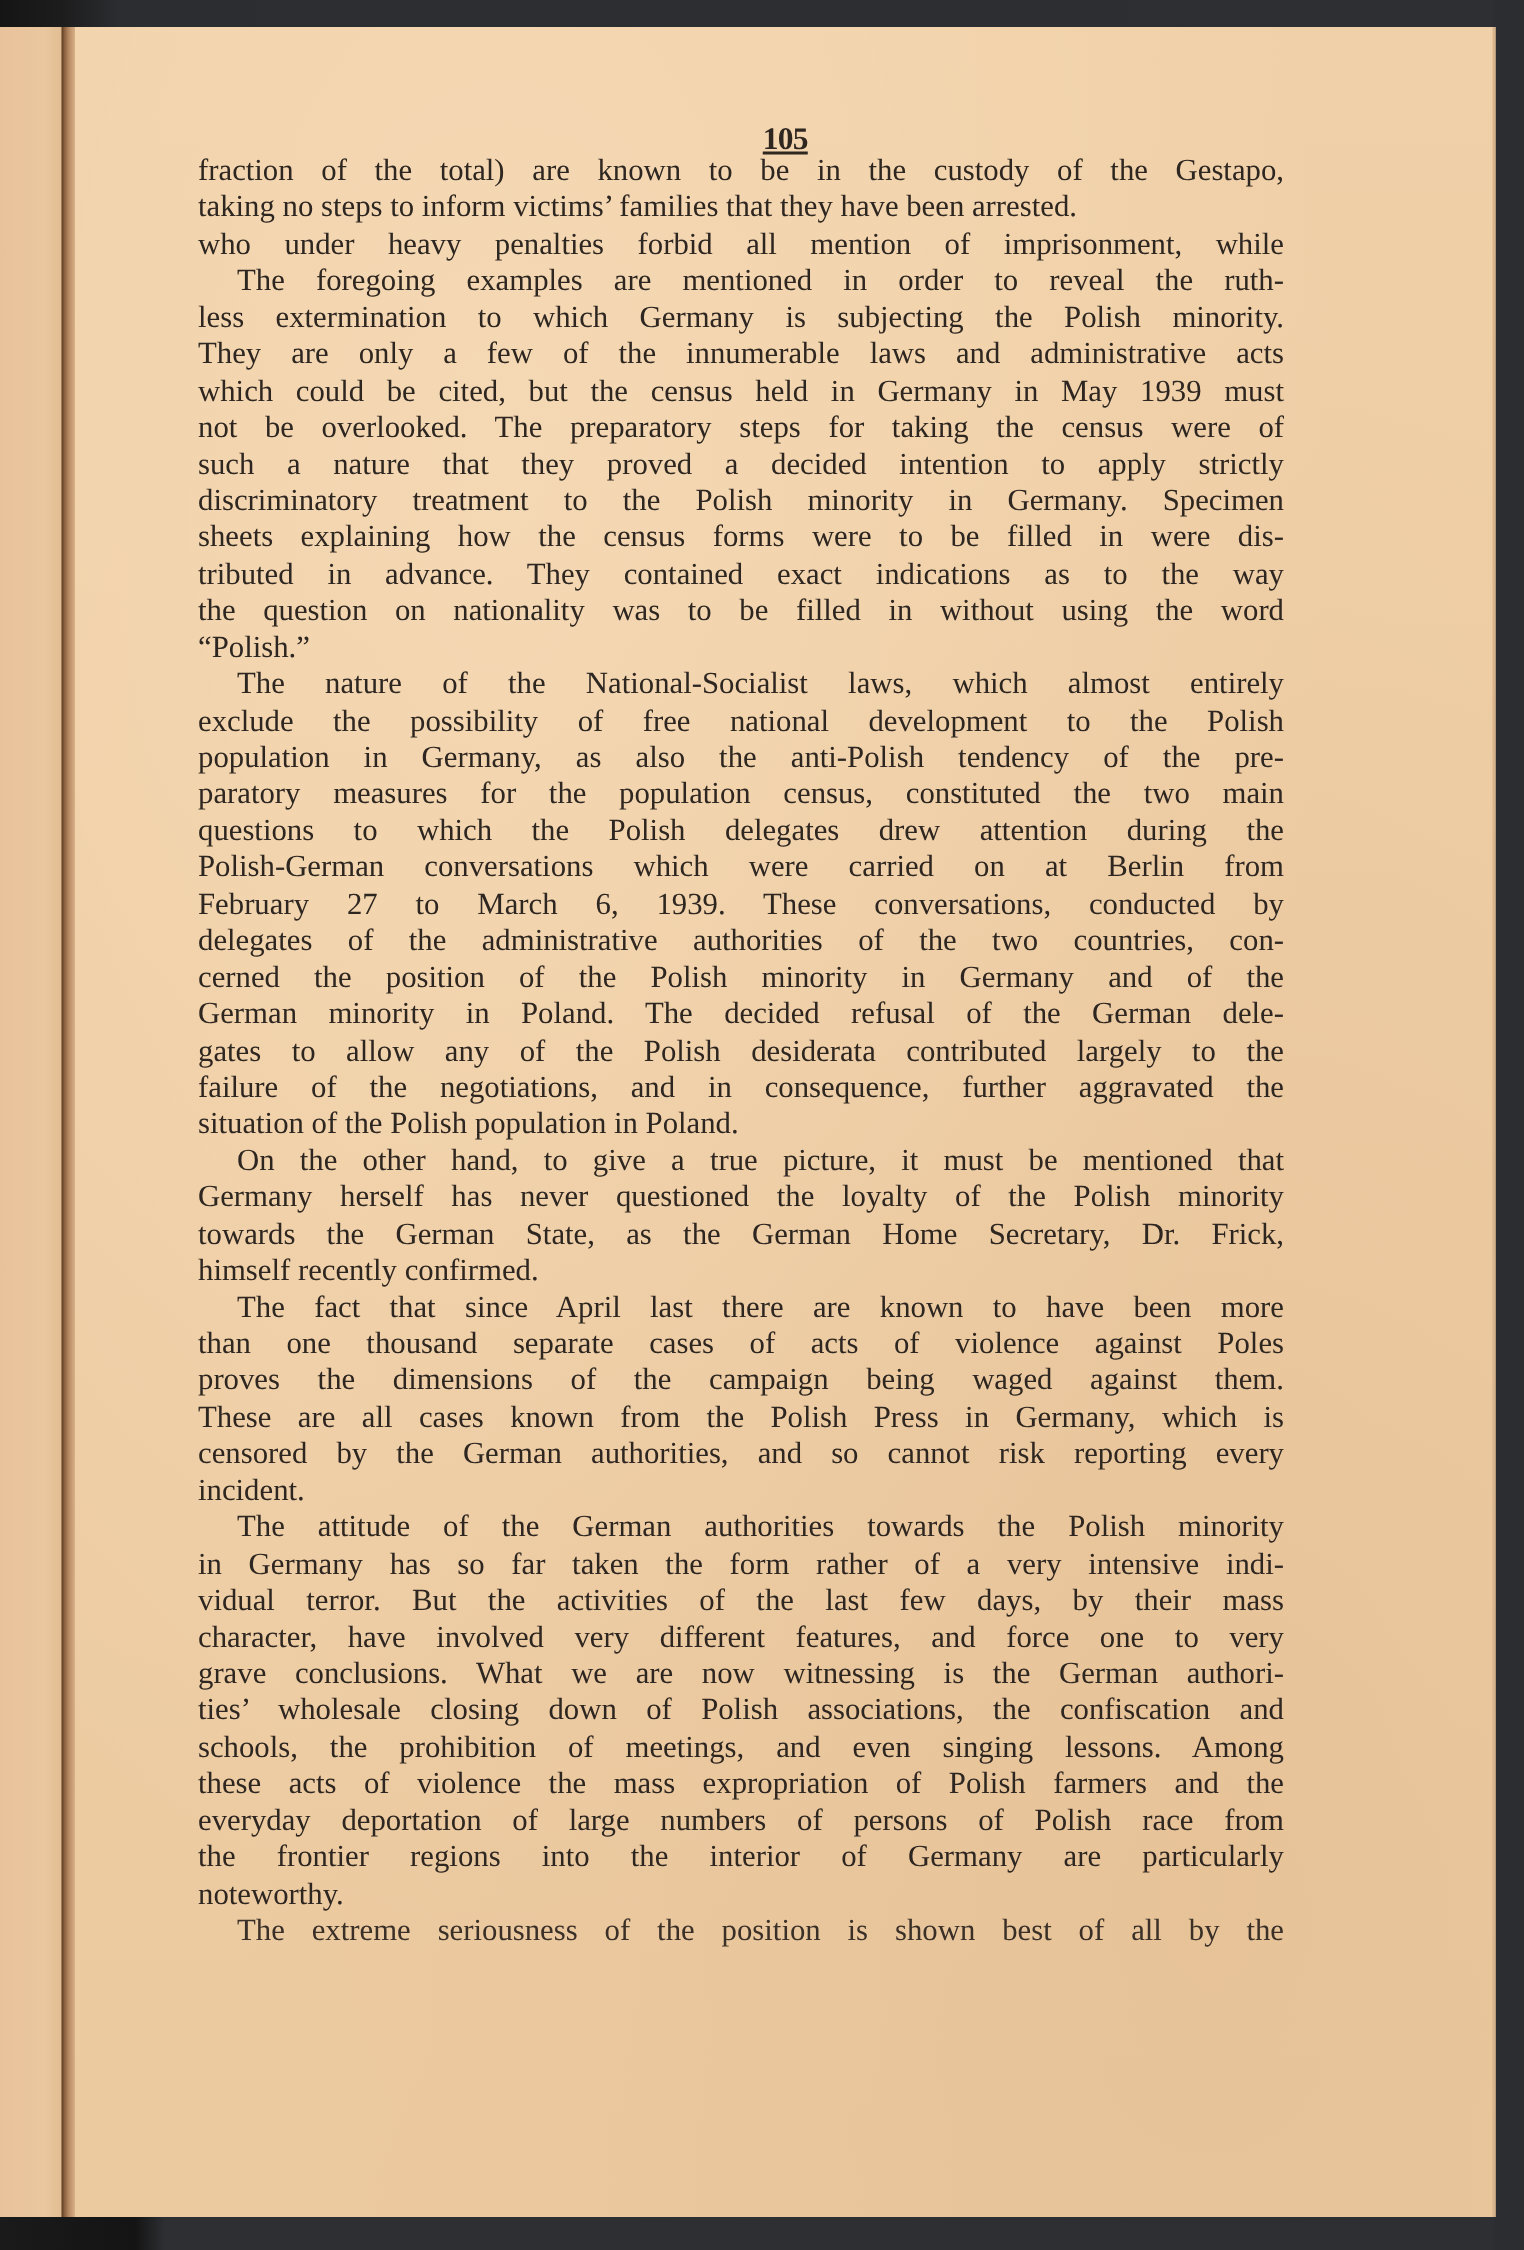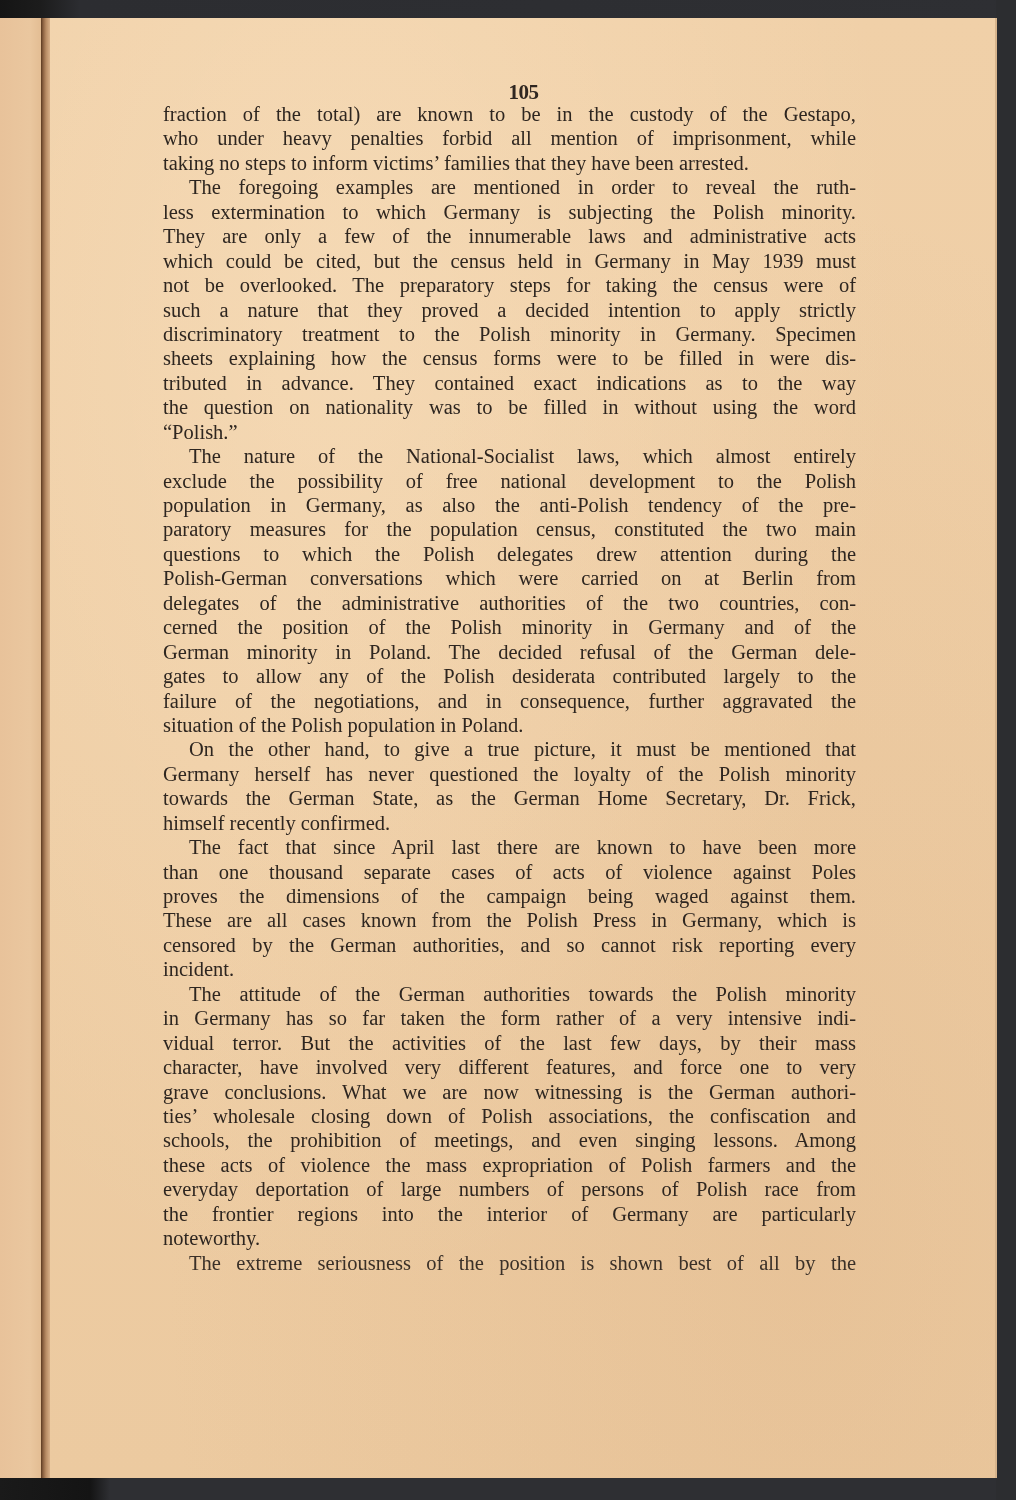--- a/index.html
+++ b/index.html
@@ -50,37 +50,37 @@
   }
   .page-number {
     position: absolute;
     left: 0; right: 0;
     top: 62px;
     text-align: center;
     font-size: 21px;
     font-weight: bold;
     color: #2f2620;
     letter-spacing: -0.5px;
+    text-decoration: underline;
   }
   .text-col {
     position: absolute;
     left: 82px;            
     top: 84px;             
     width: 724px;
     color: #2e2620;
     font-size: 20.5px;
     line-height: 24.45px;
   }
   .line {
     display: block;
     height: 24.45px;
     white-space: nowrap;
     text-align: justify;
     text-align-last: justify;
-    margin-left: 31px;
   }
   .line.last {
     text-align-last: left;
   }
   .line.indent {
     padding-left: 26px;
   }
   .line.faded {
     color: #3a3028;
     font-family: Liberation Serif, serif;
@@ -93,22 +93,22 @@
 <div class="bg-bottom"></div>
 <div class="bg-right"></div>
 <div class="left-strip"></div>
 <div class="spine"></div>
 
 <div class="page">
   <div class="page-number">105</div>
   <div class="text-col" id="text-col">
       <div>
         <span class="line">fraction of the total) are known to be in the custody of the Gestapo,</span>
+        <span class="line last">taking no steps to inform victims’ families that they have been arrested.</span>
         <span class="line">who under heavy penalties forbid all mention of imprisonment, while</span>
-        <span class="line last">taking no steps to inform victims’ families that they have been arrested.</span>
       </div>
       <div>
         <span class="line indent">The foregoing examples are mentioned in order to reveal the ruth-</span>
         <span class="line">less extermination to which Germany is subjecting the Polish minority.</span>
         <span class="line">They are only a few of the innumerable laws and administrative acts</span>
         <span class="line">which could be cited, but the census held in Germany in May 1939 must</span>
         <span class="line">not be overlooked.  The preparatory steps for taking the census were of</span>
         <span class="line">such a nature that they proved a decided intention to apply strictly</span>
         <span class="line">discriminatory treatment to the Polish minority in Germany.  Specimen</span>
         <span class="line">sheets explaining how the census forms were to be filled in were dis-</span>
@@ -116,20 +116,21 @@
         <span class="line">the question on nationality was to be filled in without using the word</span>
         <span class="line last">“Polish.”</span>
       </div>
       <div>
         <span class="line indent">The nature of the National-Socialist laws, which almost entirely</span>
         <span class="line">exclude the possibility of free national development to the Polish</span>
         <span class="line">population in Germany, as also the anti-Polish tendency of the pre-</span>
         <span class="line">paratory measures for the population census, constituted the two main</span>
         <span class="line">questions to which the Polish delegates drew attention during the</span>
         <span class="line">Polish-German conversations which were carried on at Berlin from</span>
+        <span class="line">February 27 to March 6, 1939.  These conversations, conducted by</span>
         <span class="line">delegates of the administrative authorities of the two countries, con-</span>
         <span class="line">cerned the position of the Polish minority in Germany and of the</span>
         <span class="line">German minority in Poland.  The decided refusal of the German dele-</span>
         <span class="line">gates to allow any of the Polish desiderata contributed largely to the</span>
         <span class="line">failure of the negotiations, and in consequence, further aggravated the</span>
         <span class="line last">situation of the Polish population in Poland.</span>
       </div>
       <div>
         <span class="line indent">On the other hand, to give a true picture, it must be mentioned that</span>
         <span class="line">Germany herself has never questioned the loyalty of the Polish minority</span>

